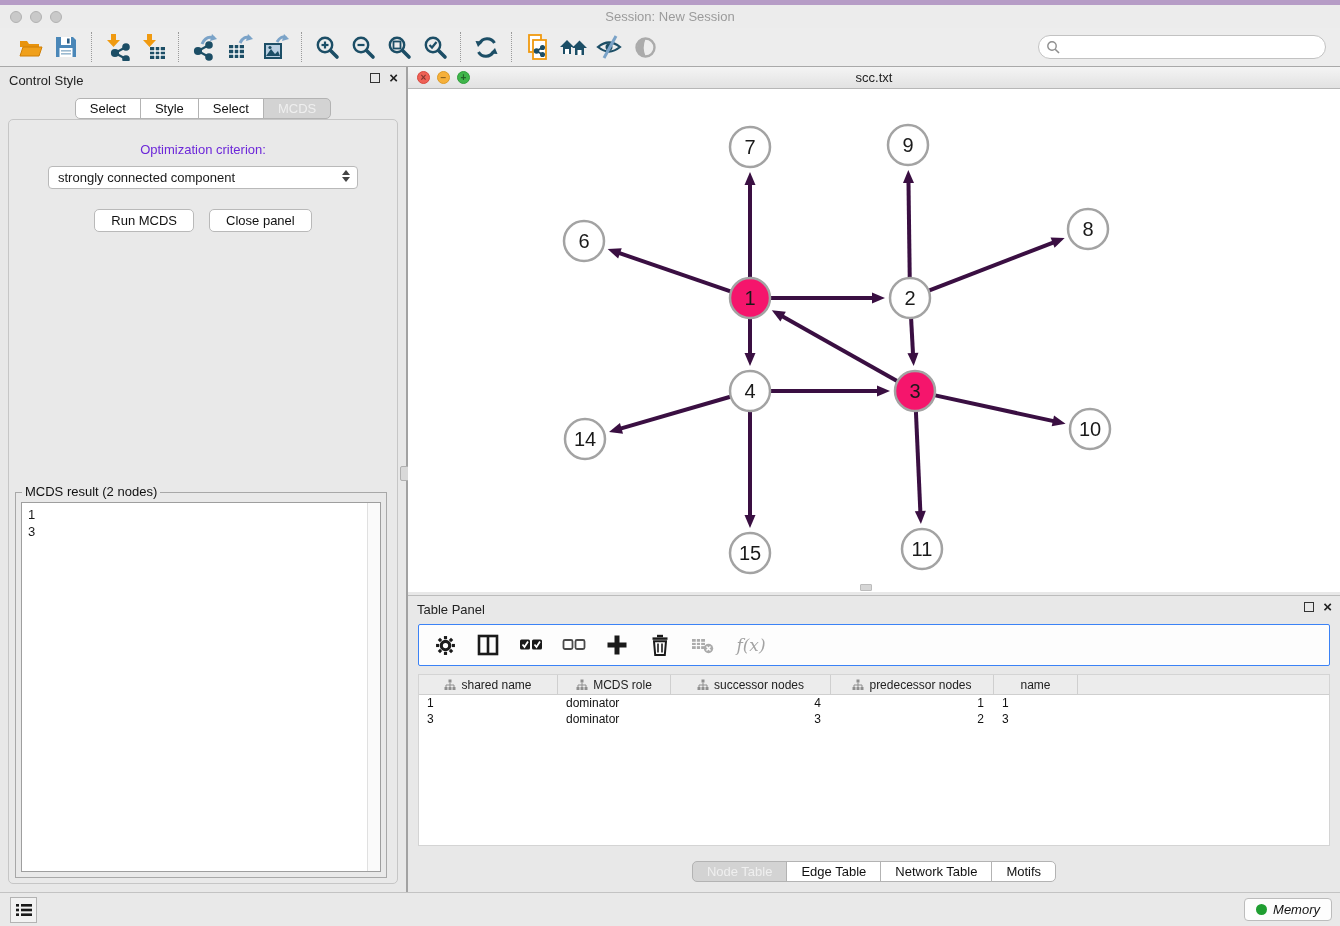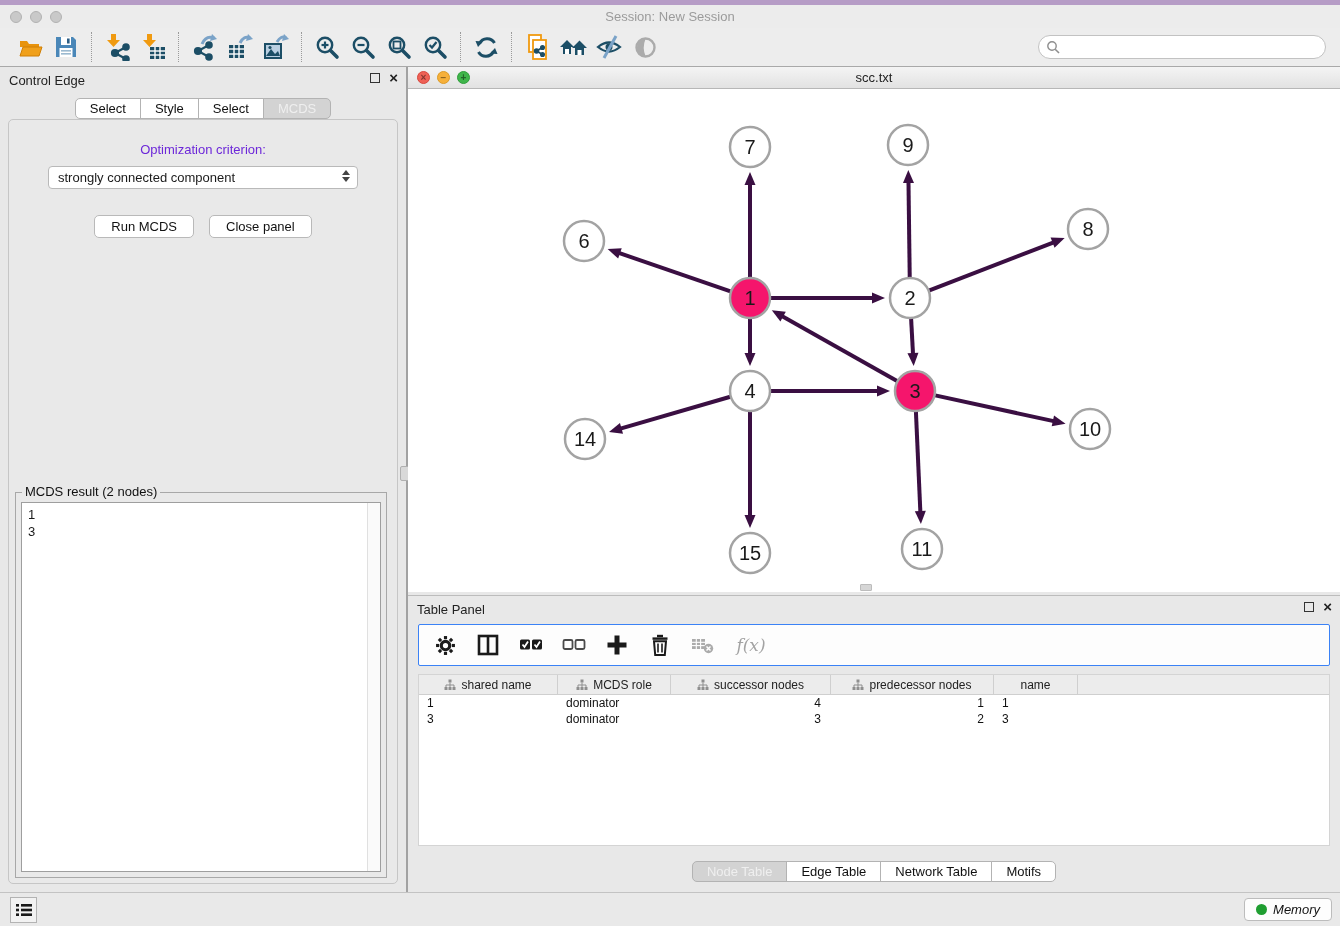--- a/index.html
+++ b/index.html
@@ -50,21 +50,21 @@
   }
   .opt-label { text-align:center; margin-top:22px; font-size:13px; color:#6d28d9; }
   .dropdown {
     position:relative; margin:9px auto 8px; width:310px; height:23px; background:#fff;
     border:1px solid #b9b9b9; border-radius:4px; display:flex; align-items:center;
     padding-left:9px; font-size:13px;
   }
   .dd-stepper { position:absolute; right:7px; top:3px; display:flex; flex-direction:column; gap:2px; }
   .dd-up { width:0; height:0; border-left:4px solid transparent; border-right:4px solid transparent; border-bottom:5px solid #444; }
   .dd-down { width:0; height:0; border-left:4px solid transparent; border-right:4px solid transparent; border-top:5px solid #444; }
-  .btn-row { display:flex; justify-content:center; gap:15px; margin-top:26px; }
+  .btn-row { display:flex; justify-content:center; gap:15px; margin-top:20px; }
   .aqua-btn {
     height:23px; padding:0 16px; background:#fff; border:1px solid #b9b9b9; border-radius:5px;
     font-size:13px; color:#111; font-family:"Liberation Sans", sans-serif;
   }
   .result-group {
     position:absolute; left:6px; right:10px; top:372px; height:386px;
     border:1px solid #a8a8a8;
   }
   .result-legend {
     position:absolute; top:-9px; left:6px; background:#e9e9e9; padding:0 3px; font-size:13px; color:#111;
@@ -296,21 +296,21 @@
           <circle cx="6" cy="6" r="4.2" stroke="#8e8e8e" stroke-width="1.4" fill="none"></circle>
           <line x1="9.2" y1="9.2" x2="13" y2="13" stroke="#8e8e8e" stroke-width="1.6"></line>
         </svg>
     </span>
     <input class="search-input" type="text" placeholder="" style="">
   </div>
 </div>
 
 <div class="control-panel">
   <div class="panel-header">
-    <span class="panel-title">Control Edge</span>
+    <span class="panel-title">Control Style</span>
     <span class="panel-icons">
       <span class="float-ico"></span>
       <span class="close-ico">×</span>
     </span>
   </div>
   <div class="seg-tabs">
     <span class="seg-tab">Select</span>
     <span class="seg-tab">Style</span>
     <span class="seg-tab">Select</span>
     <span class="seg-tab active">MCDS</span>

